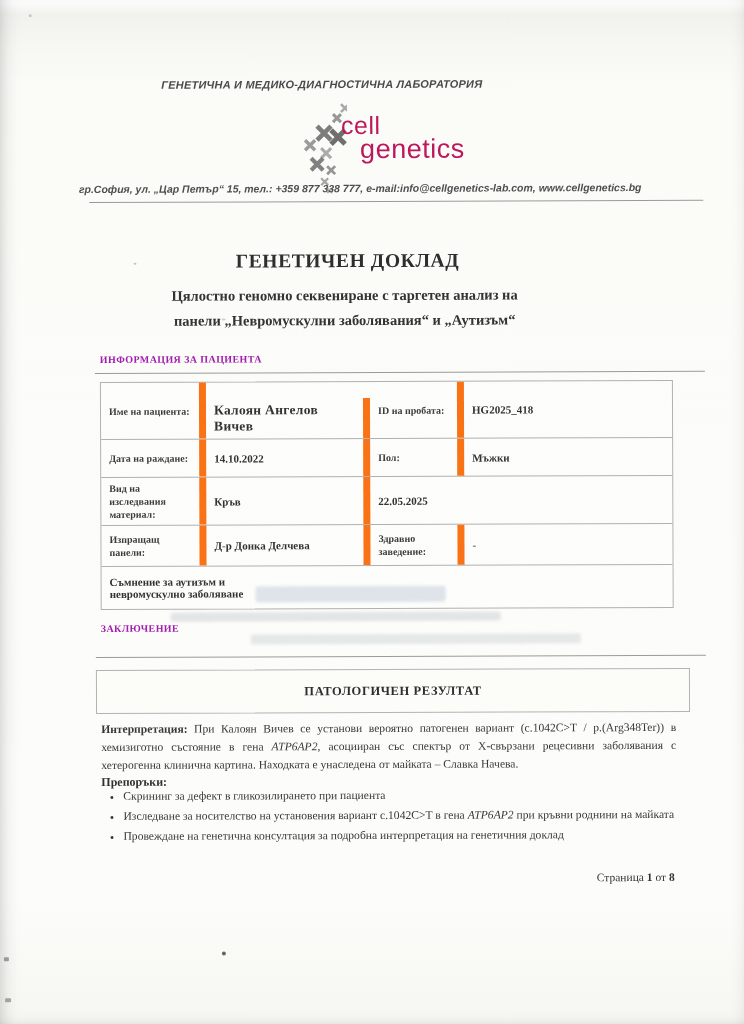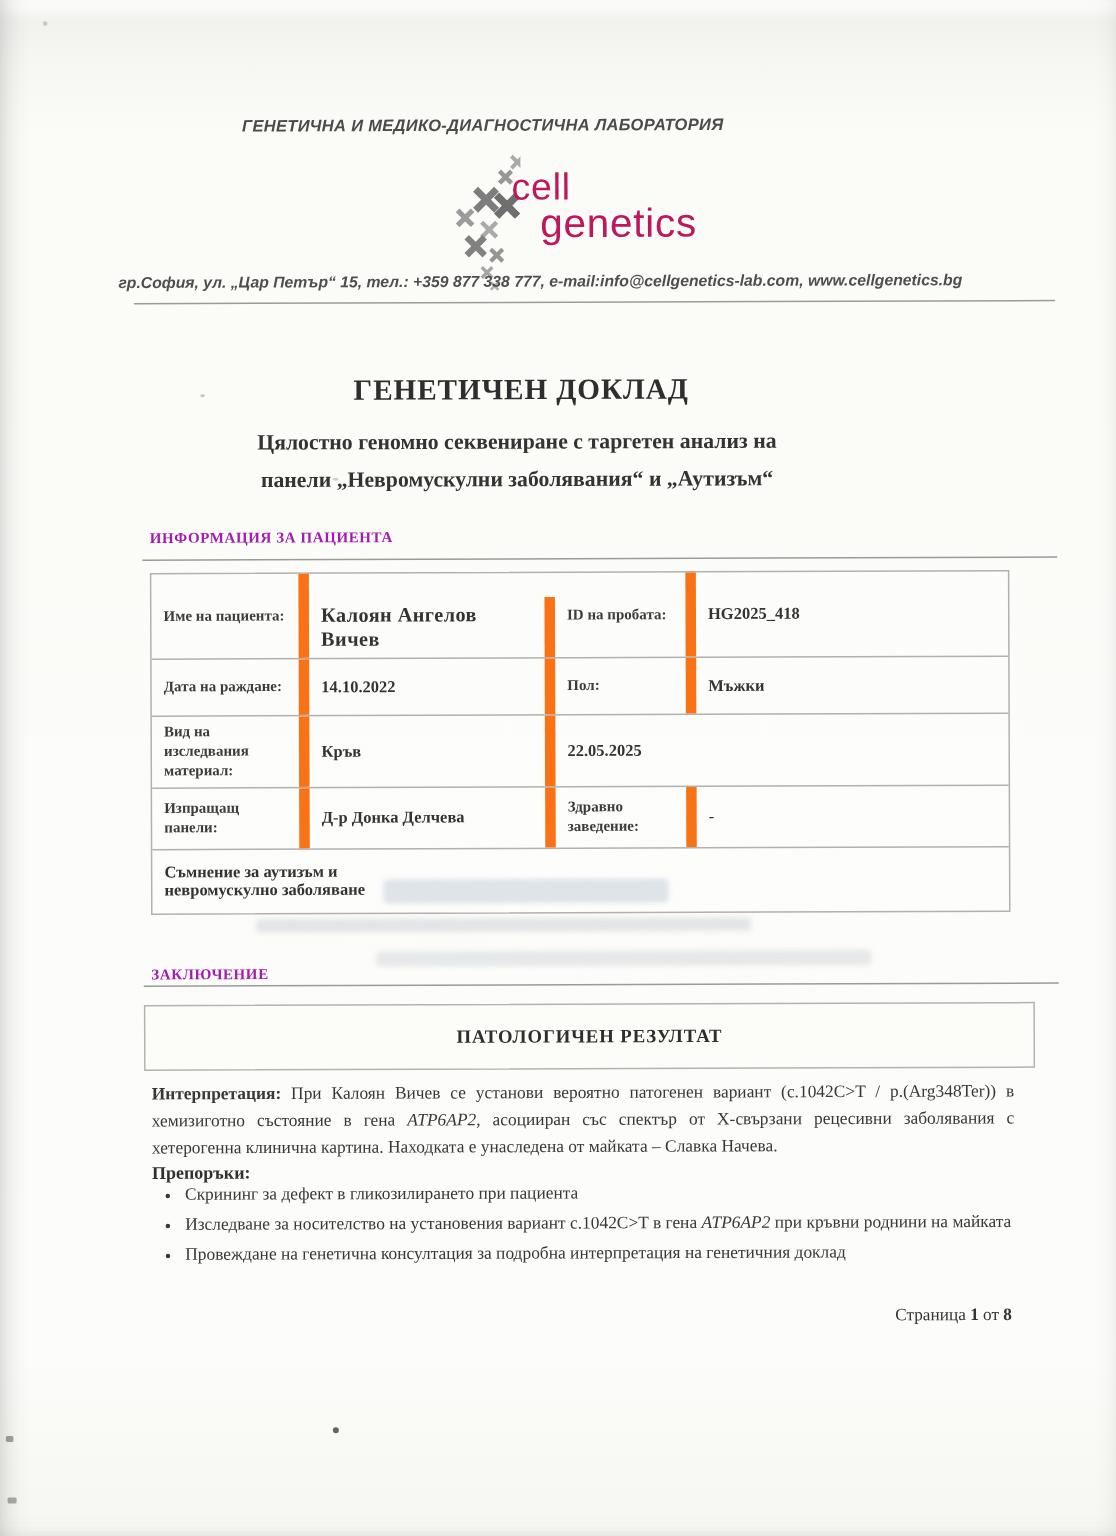--- a/index.html
+++ b/index.html
@@ -34,21 +34,21 @@
     font-size:19.5px;font-weight:700;letter-spacing:.6px;color:#2e2e2e;}
   .doc-sub1{position:absolute;top:287px;left:45px;width:600px;text-align:center;
     font-size:14.5px;font-weight:700;color:#333;}
   .doc-sub2{position:absolute;top:312px;left:45px;width:600px;text-align:center;
     font-size:14.5px;font-weight:700;color:#333;}
 
   
   .sec-head{position:absolute;font-size:10px;font-weight:700;letter-spacing:.4px;color:#a21caf;}
   .sec-head.info{top:353px;left:100px;}
   .rule-info{top:372px;left:95px;width:610px;}
-  .sec-head.concl{top:644px;left:100px;}
+  .sec-head.concl{top:622px;left:100px;}
   .rule-concl{top:656px;left:95px;width:610px;}
 
   
   .ptable{position:absolute;top:381px;left:100px;width:573px;box-sizing:border-box;
     border:1px solid #b1b1b1;background:rgba(255,255,255,.35);}
   .trow{display:grid;grid-template-columns:105px 164px 94px 1fr;border-bottom:1px solid #b1b1b1;}
   .trow.last{grid-template-columns:180px 1fr;border-bottom:none;}
   .tcell{border-right:7px solid #f97316;padding:4px 8px;display:flex;align-items:center;box-sizing:border-box;}
   .trow .tcell:last-child{border-right:none;}
   .r1{min-height:42px;} .r2{min-height:37px;} .r3{min-height:44px;} .r4{min-height:40px;} .r5{min-height:42px;}

